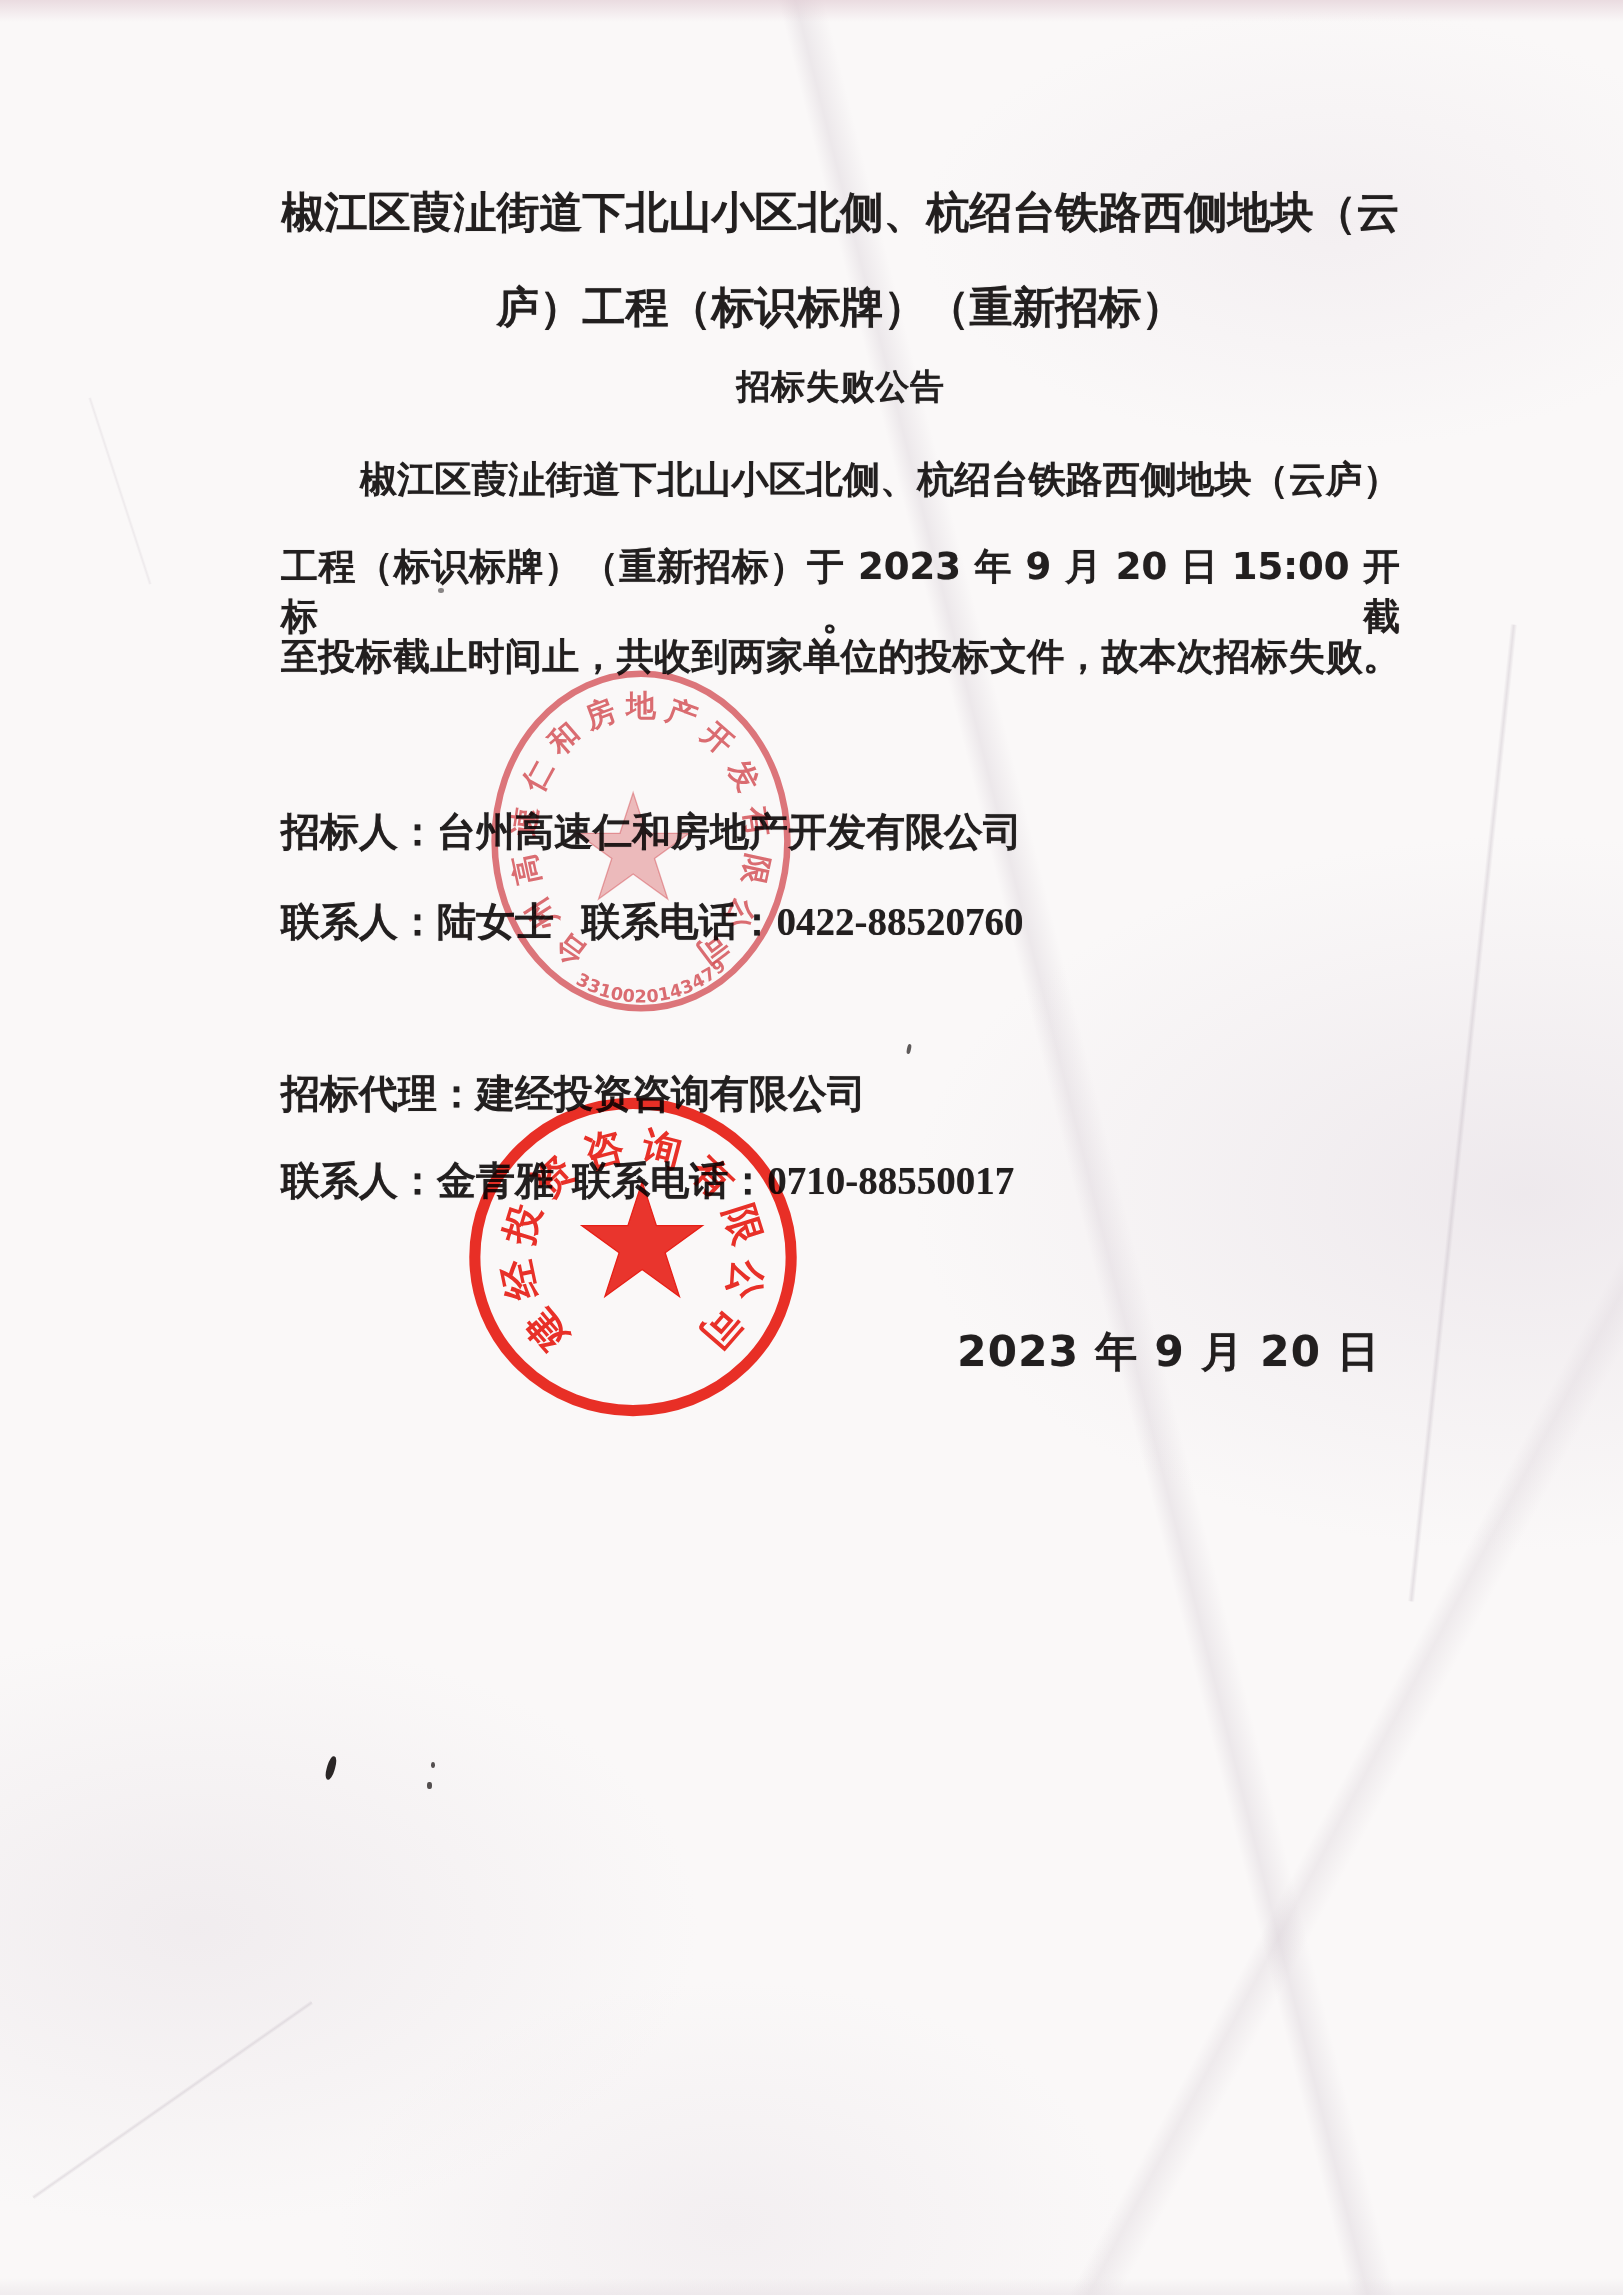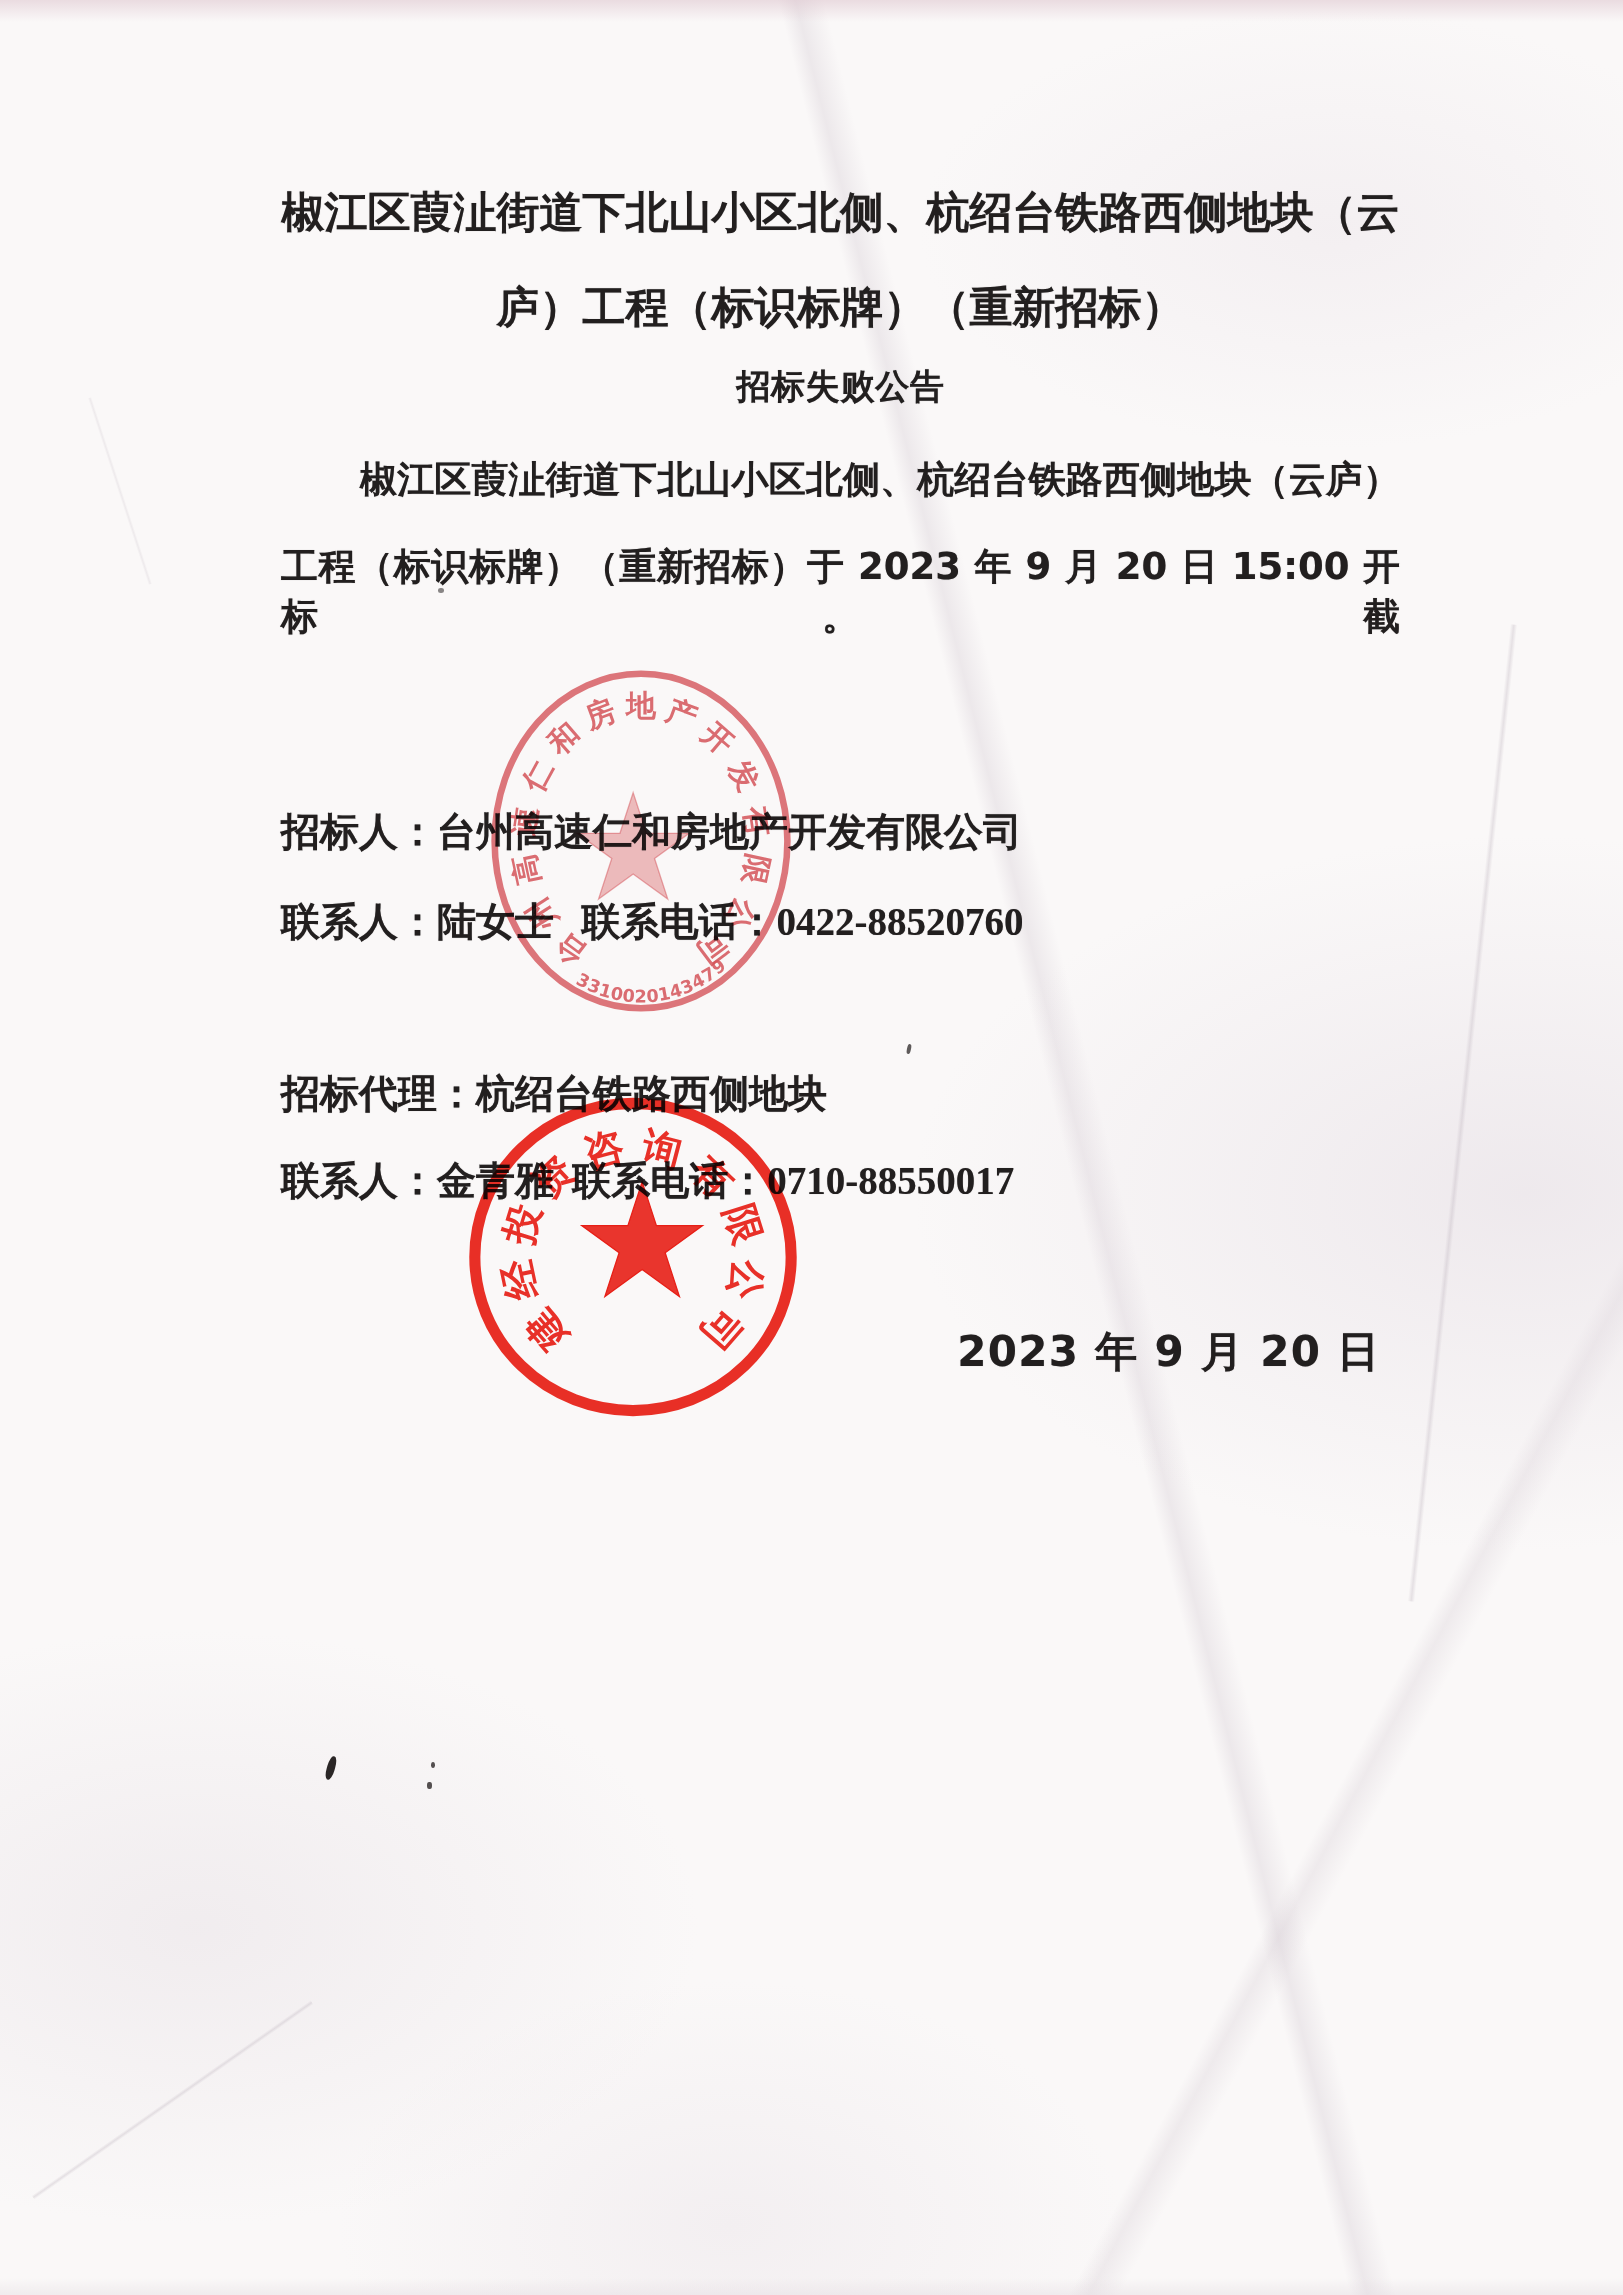--- a/index.html
+++ b/index.html
@@ -62,31 +62,32 @@
   <div class="line block title" style="top:184px;">椒江区葭沚街道下北山小区北侧、杭绍台铁路西侧地块（云</div>
 
   <div class="line block title" style="top:279px;">庐）工程（标识标牌）（重新招标）</div>
 
   <div class="line block subtitle" style="top:364px;">招标失败公告</div>
 
   <div class="line block body-line" style="top:455px;padding-left:79px;width:1040px;">椒江区葭沚街道下北山小区北侧、杭绍台铁路西侧地块（云庐）</div>
 
   <div class="line block body-line" style="top:542px;">工程（标识标牌）（重新招标）于 2023 年 9 月 20 日 15:00 开标。截</div>
 
+  <div class="line block body-line" style="top:632px;">至投标截止时间止，共收到两家单位的投标文件，故本次招标失败。</div>
 
   <div class="line label-line" style="left:281px;top:805px;">
     <span>招标人：</span><span>台州高速仁和房地产开发有限公司</span>
   </div>
 
   <div class="line label-line" style="left:281px;top:895px;">
     <span>联系人：</span><span>陆女士</span><span class="gap-s"></span><span>联系电话：</span><span>0422-88520760</span>
   </div>
 
   <div class="line label-line" style="left:281px;top:1067px;">
-    <span>招标代理：</span><span>杭绍台铁路西侧地块</span>
+    <span>招标代理：</span><span>建经投资咨询有限公司</span>
   </div>
 
   <div class="line label-line" style="left:281px;top:1154px;">
     <span>联系人：</span><span>金青雅</span><span class="gap-s" style="width:18.3px;"></span><span>联系电话：</span><span>0710-88550017</span>
   </div>
 
   <div class="line block date-line" style="top:1324px;">2023 年 9 月 20 日</div>
 
   <svg id="seal1" class="stamp" style="left:458px;top:651px;" width="366" height="380" viewBox="-280 -290 560 580">
       <ellipse cx="0" cy="0" rx="224" ry="256" fill="none" stroke="#d9565c" stroke-width="10" stroke-opacity="0.8"></ellipse>

